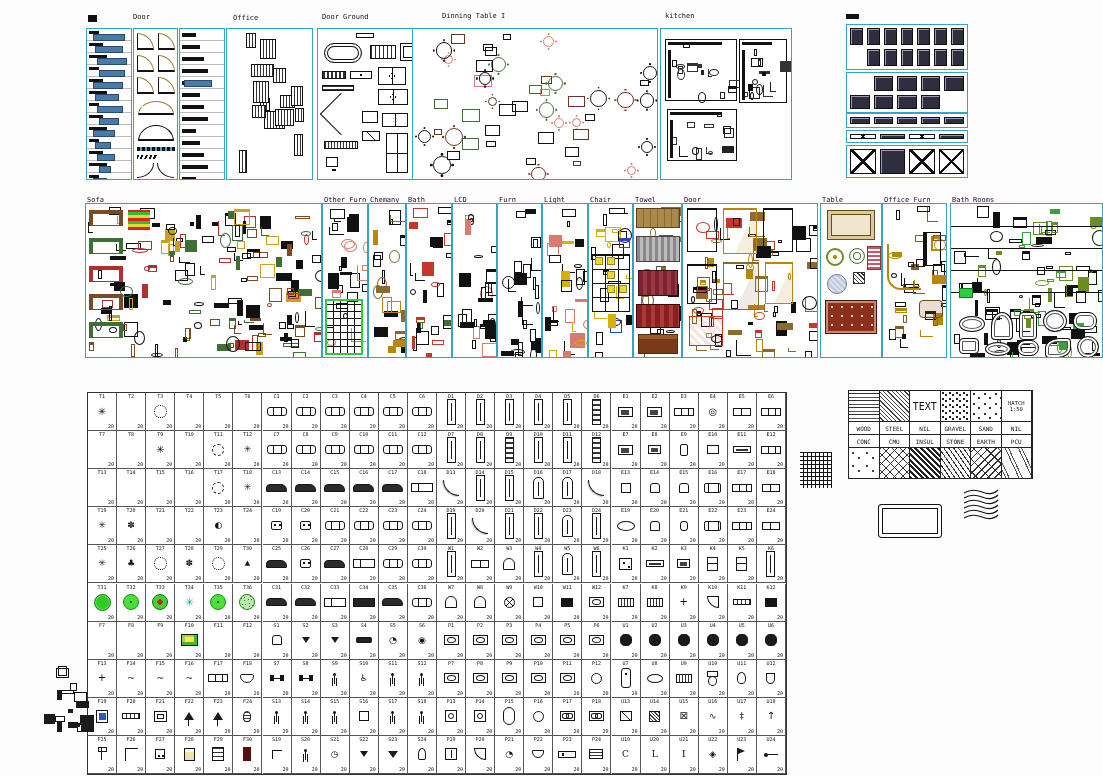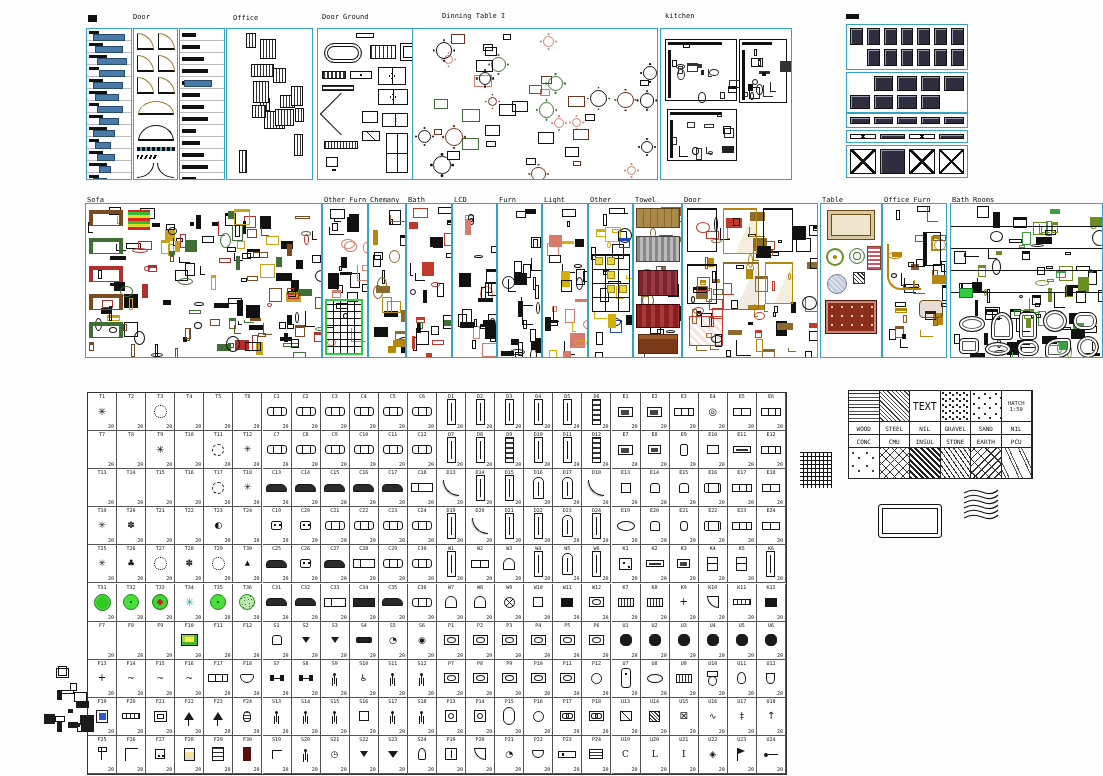--- a/index.html
+++ b/index.html
@@ -766,21 +766,21 @@
       <div class="sc" style="left: 40px; top: 67px; width: 11px; height: 11px; border: 1px solid rgb(17, 17, 17);"></div>
       <div class="sc" style="left: 40px; top: 115px; width: 16px; height: 11px; border: 1px solid rgb(217, 123, 108); border-radius: 50%;"></div>
       <div class="sc" style="left: 6px; top: 31px; width: 13px; height: 12px; background: rgb(217, 123, 108);"></div>
       <div class="sc" style="left: 32px; top: 35px; width: 9px; height: 8px; background: rgb(17, 17, 17);"></div>
       <div class="sc" style="left: 6px; top: 146px; width: 8px; height: 13px; border: 1px solid rgb(212, 177, 6);"></div>
       <div class="sc" style="left: 32px; top: 136px; width: 12px; height: 6px; border: 1px solid rgb(212, 177, 6); border-radius: 50%;"></div>
       <div class="sc" style="left: 10px; top: 103px; width: 6px; height: 15px; border-left: 1px solid rgb(17, 17, 17); border-bottom: 1px solid rgb(17, 17, 17);"></div>
       <div class="sc" style="left: 6px; top: 51px; width: 12px; height: 8px; border: 1px solid rgb(17, 17, 17);"></div>
       <div class="sc" style="left: 20px; top: 147px; width: 8px; height: 8px; background: rgb(217, 123, 108);"></div>
     </div>
-    <div class="seclabel" style="left: 590px; top: 196px;">Other</div>
+    <div class="seclabel" style="left: 590px; top: 196px;">Chair</div>
     <div class="box" style="left: 588px; top: 203px; width: 45px; height: 155px;">
       <div class="sc" style="left: 31px; top: 27px; width: 7px; height: 10px; border: 1px solid rgb(17, 17, 17);"></div>
       <div class="sc" style="left: 21px; top: 116px; width: 12px; height: 13px; border: 1px solid rgb(34, 68, 204);"></div>
       <div class="sc" style="left: 14px; top: 65px; width: 6px; height: 6px; border: 1px solid rgb(17, 17, 17); box-shadow: rgb(17, 17, 17) 0px 2px 0px inset;"></div>
       <div class="sc" style="left: 8px; top: 53px; width: 4px; height: 3px; background: rgb(212, 177, 6);"></div>
       <div class="sc" style="left: 21px; top: 114px; width: 11px; height: 8px; border: 1px solid rgb(17, 17, 17); border-radius: 50%;"></div>
       <div class="sc" style="left: 20px; top: 4px; width: 16px; height: 6px; border: 1px solid rgb(17, 17, 17);"></div>
       <div class="sc" style="left: 23px; top: 40px; width: 12px; height: 15px; border: 1px solid rgb(17, 17, 17);"></div>
       <div class="sc" style="left: 14px; top: 10px; width: 4px; height: 12px; border: 1px solid rgb(17, 17, 17);"></div>
       <div class="sc" style="left: 37px; top: 71px; width: 9px; height: 4px; border-left: 1px solid rgb(212, 177, 6); border-bottom: 1px solid rgb(212, 177, 6);"></div>

